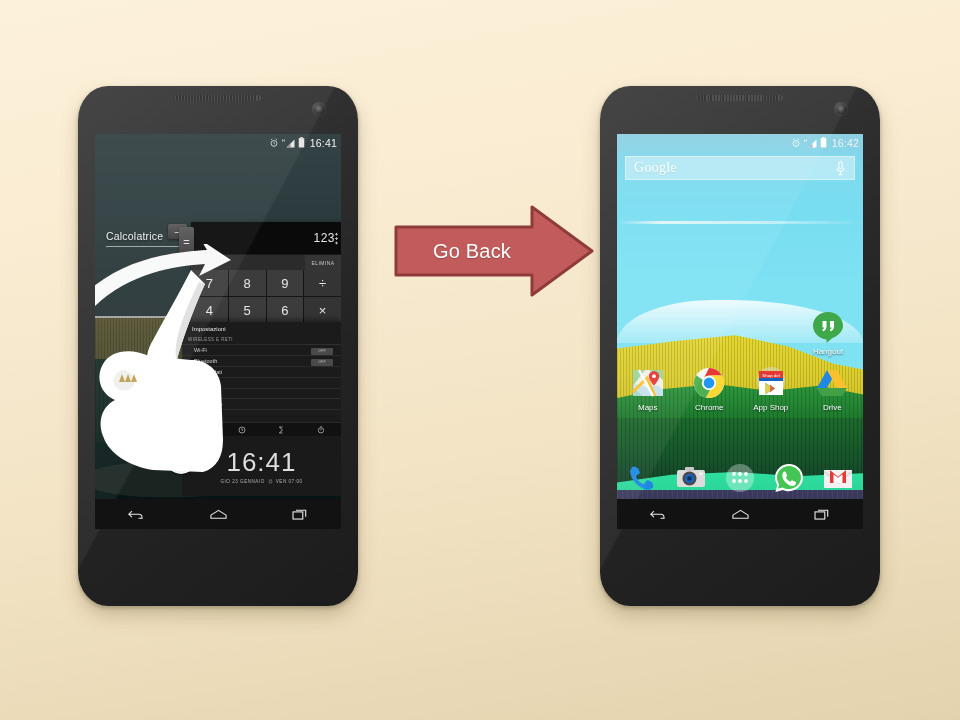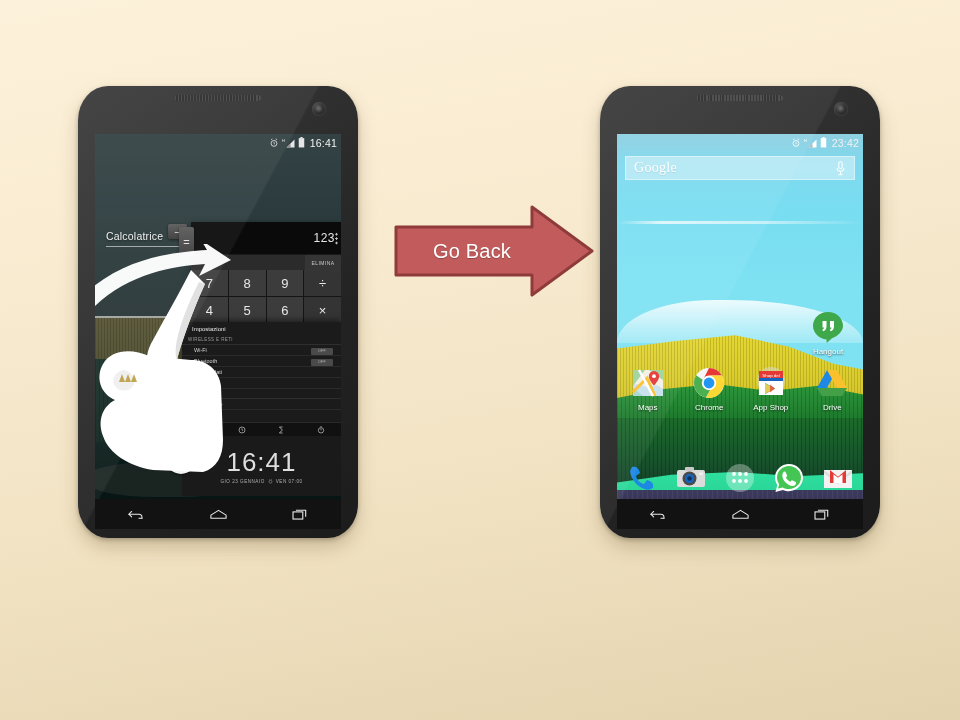--- a/index.html
+++ b/index.html
@@ -6,21 +6,21 @@
   html, body { width:960px; height:720px; overflow:hidden; }
   body {
     font-family: "Liberation Sans", sans-serif;
     background: linear-gradient(170deg, #fcf1da 0%, #f9ecd2 28%, #f2e3c4 62%, #e3d3ae 100%);
     position: relative;
   }
 
   
   .phone {
     position: absolute;
-    width: 280px; height: 452px;
+    width: 280px; height: 520px;
     border-radius: 30px / 34px;
     background: linear-gradient(145deg,#3a3a3a 0%, #2c2c2c 38%, #232323 62%, #1c1c1c 100%);
     box-shadow: 0 10px 18px rgba(120,100,60,0.30), 0 2px 4px rgba(0,0,0,0.25);
     padding: 0;
   }
   .phone::after{ 
     content:""; position:absolute; inset:0; border-radius:30px/34px;
     background: linear-gradient(118deg, rgba(255,255,255,0.055) 0%, rgba(255,255,255,0.055) 46%, rgba(255,255,255,0.0) 46.5%);
     pointer-events:none;
   }
@@ -455,21 +455,21 @@
           <polygon points="9,19 25,19 25,3" fill="#ffffff"></polygon>
           <polygon points="9,19 17,19 17,11" fill="#b5b5b5"></polygon>
         </svg>
       </span>
       <span class="ic">
         <svg width="7" height="11" viewBox="0 0 12 20">
           <rect x="4" y="0" width="4" height="2" fill="#ffffff"></rect>
           <rect x="1" y="2" width="10" height="17" fill="#ffffff"></rect>
         </svg>
       </span>
-      <span class="sb-time">23:42</span>
+      <span class="sb-time">16:42</span>
     </div>
 
     <div class="gsearch">
       <span class="gsearch-text">Google</span>
       <span class="ic">
         <svg width="11" height="15" viewBox="0 0 16 22" fill="none" stroke="#ffffff" stroke-width="1.5">
           <rect x="5.5" y="1" width="5" height="10" rx="2.5"></rect>
           <path d="M3 10 a5 5 0 0 0 10 0"></path>
             <path d="M8 15 v4"></path>
             <path d="M5 20 h6"></path>

